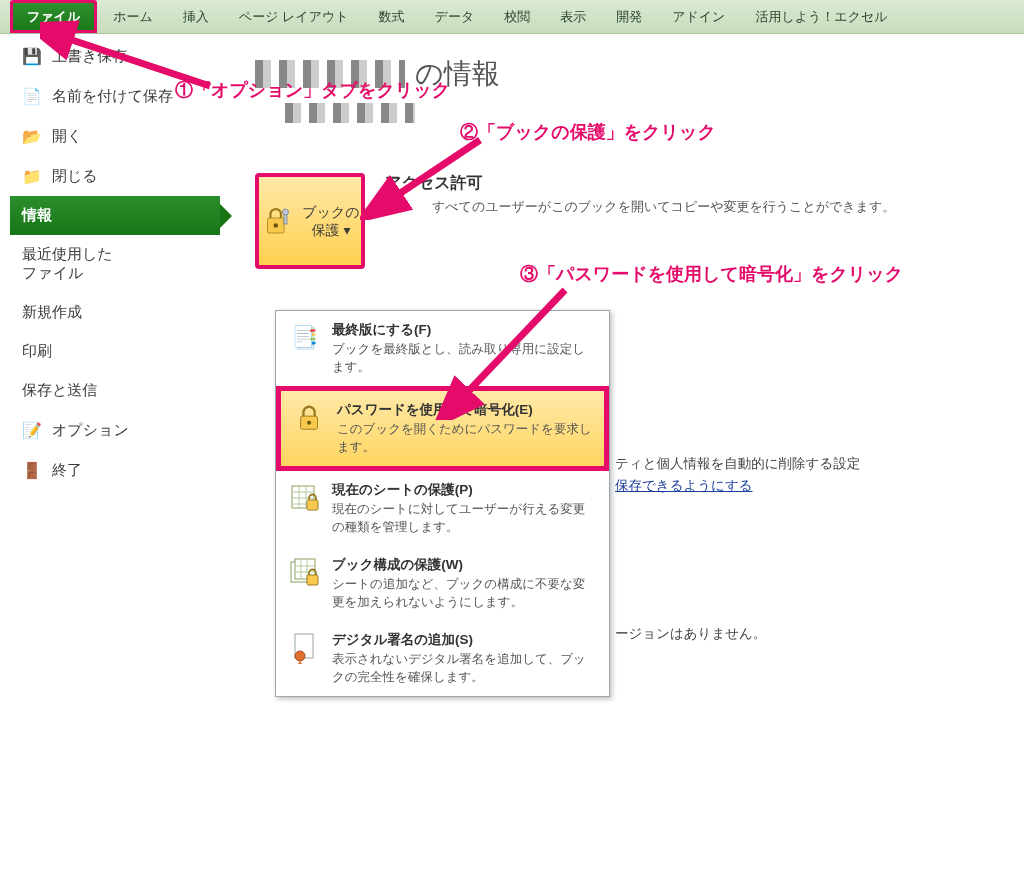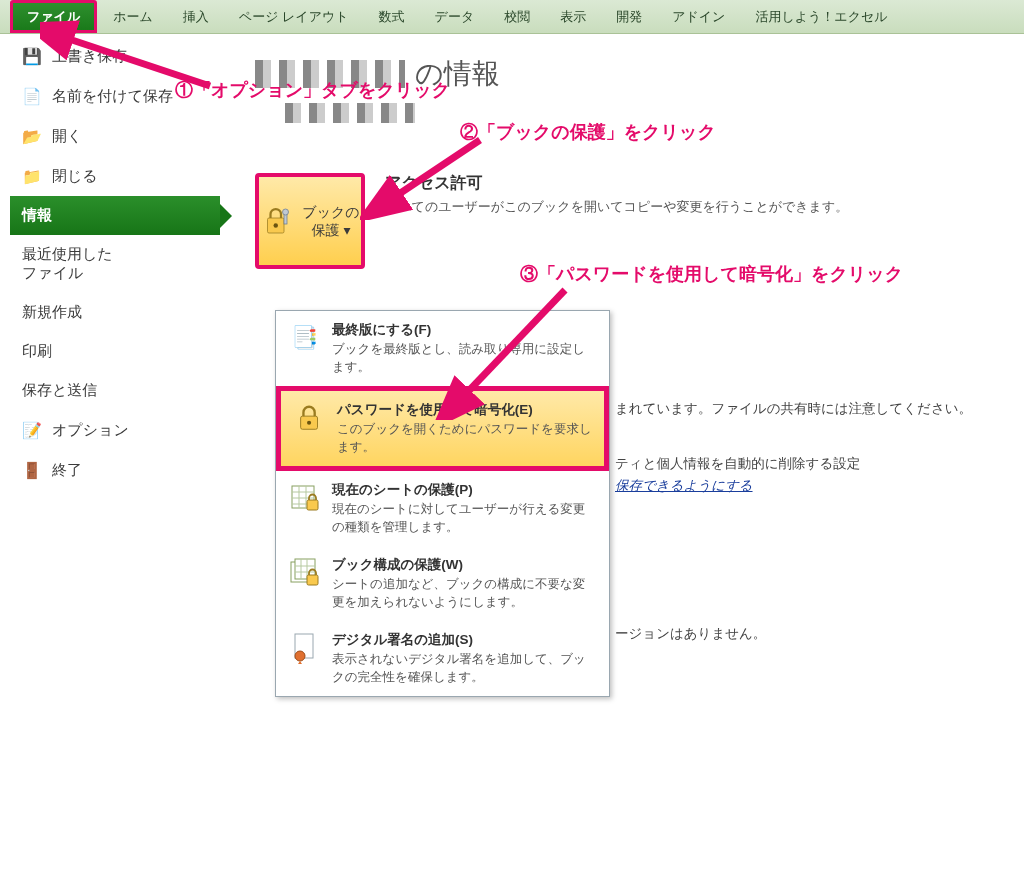--- a/index.html
+++ b/index.html
@@ -104,21 +104,21 @@
     width: 110px; height: 96px;
     border: 4px solid #e40b6a;
     background: linear-gradient(#ffe9a8, #ffcf4e);
     border-radius: 4px;
     display:flex; flex-direction:row; align-items:center; justify-content:center;
     gap: 6px;
     cursor:pointer;
   }
   .protect-btn .lbl { font-size: 14px; color:#3b3b3b; line-height:1.3; text-align:center;}
   .section-head { font-size: 16px; font-weight: bold; margin-bottom:4px;}
-  .section-desc { font-size: 13px; color:#555; }
+  .section-desc { font-size: 13px; color:#555;margin-left:47px; }
 
   
   .protect-menu {
     position:absolute;
     left: 30px; top: 270px;
     width: 335px;
     background:#fff;
     border:1px solid #9aa7b0;
     box-shadow: 2px 2px 5px rgba(0,0,0,.25);
   }
@@ -131,21 +131,21 @@
     background: linear-gradient(#ffe9a8,#ffd560);
     border: 5px solid #e40b6a;
   }
   .menu-item .mi-icon { width:34px; height:34px; flex:0 0 34px; display:flex;align-items:center;justify-content:center; font-size:22px;}
   .menu-item .mi-body { flex:1; }
   .menu-item .mi-title { font-weight:bold; font-size:13.5px; margin-bottom:2px; }
   .menu-item .mi-desc  { font-size:12.5px; color:#555; line-height:1.4;}
 
   
   .rinfo { font-size:13.5px; color:#444; }
-  .rinfo a { color:#1a3e9c; text-decoration:underline; cursor:pointer;font-style:italic;}
+  .rinfo a { color:#1a3e9c; text-decoration:underline; cursor:pointer;}
 
   
   .callout {
     position:absolute;
     font-size: 18px;
     font-weight: bold;
     color: #e40b6a;
     white-space: nowrap;
   }
   .arrow {
@@ -236,21 +236,20 @@
         <span>保護 ▾</span>
       </div>
     </div>
     <div>
       <div class="section-head">アクセス許可</div>
       <div class="section-desc">すべてのユーザーがこのブックを開いてコピーや変更を行うことができます。</div>
     </div>
   </div>
 
   
-  <div class="rinfo" style="position:absolute; left:370px; top:355px;">まれています。ファイルの共有時には注意してください。</div>
   <div class="rinfo" style="position:absolute; left:370px; top:410px;">ティと個人情報を自動的に削除する設定</div>
   <div class="rinfo" style="position:absolute; left:370px; top:432px;">
      <a>保存できるようにする</a>
   </div>
   <div class="rinfo" style="position:absolute; left:370px; top:540px;margin-top:40px;">ージョンはありません。</div>
 </div>
 
 <div class="protect-menu" style="top:310px; left:275px;">
   <div class="menu-item">
     <div class="mi-icon">📑</div>

